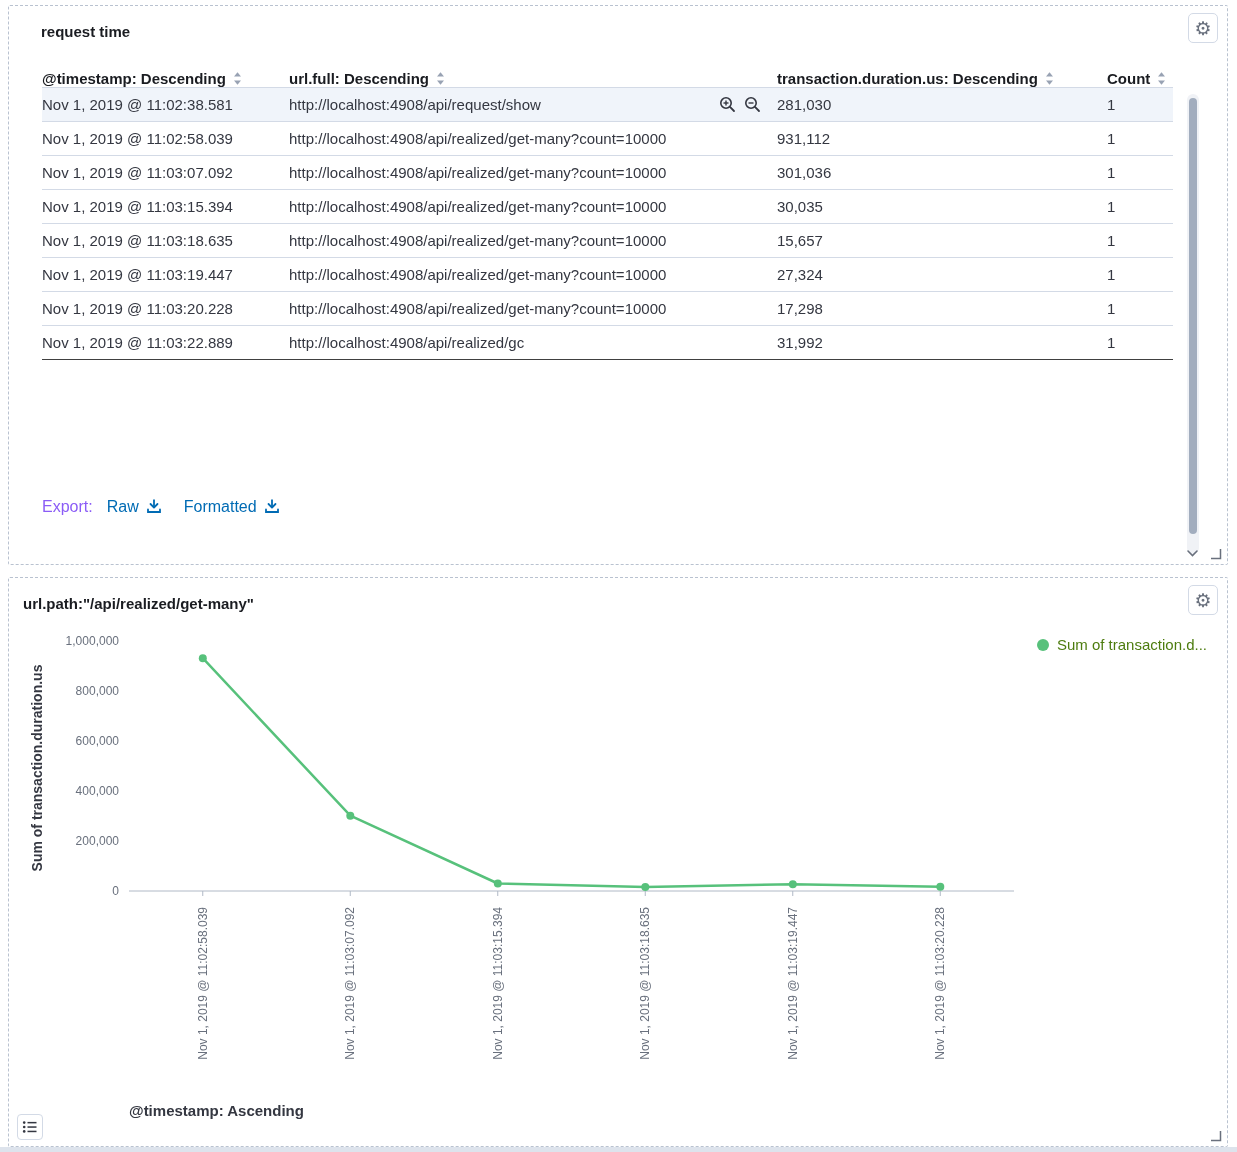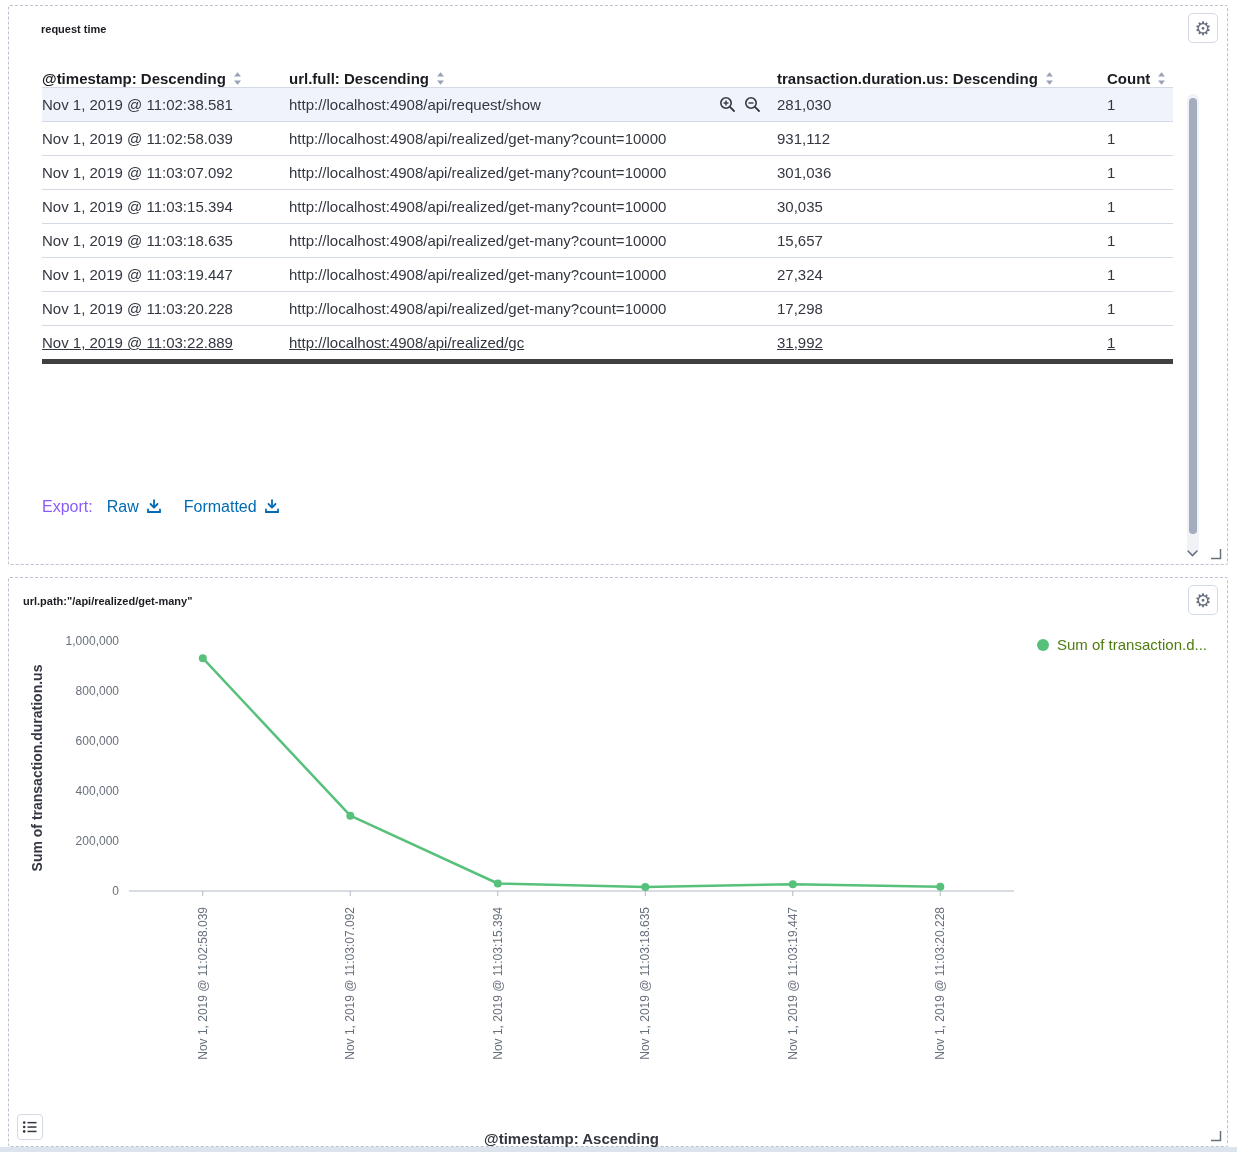--- a/index.html
+++ b/index.html
@@ -8,42 +8,42 @@
     background:#ffffff;color:#343741;
     font-family:"Liberation Sans",sans-serif;
   }
   .panel{
     position:absolute;left:8px;width:1220px;background:#fff;
     border:1px dashed #b9c2d0;border-radius:2px;box-sizing:border-box;
   }
   #panel-table{top:5px;height:560px;}
   #panel-chart{top:577px;height:570px;}
 
-  .panel-title{position:absolute;top:17px;font-size:11px;font-weight:bold;color:#1a1c21;white-space:nowrap;}
+  .panel-title{position:absolute;top:17px;font-size:15px;font-weight:bold;color:#1a1c21;white-space:nowrap;}
   #panel-table .panel-title{left:32px;}
   #panel-chart .panel-title{left:14px;}
 
   .gear-btn{
     position:absolute;top:7px;right:9px;width:30px;height:30px;
     background:#fff;border:1px solid #d3dae6;border-radius:5px;
     display:flex;align-items:center;justify-content:center;cursor:pointer;padding:0;
   }
   .gear-glyph{font-size:19px;line-height:1;color:#69707D;}
 
   
   .table-wrap{position:absolute;top:60px;left:33px;right:54px;}
   table{width:100%;border-collapse:collapse;table-layout:fixed;font-size:15px;color:#343741;}
   col.c-ts{width:247px;} col.c-url{width:488px;} col.c-dur{width:330px;} col.c-cnt{width:auto;}
   th{
     text-align:left;font-weight:bold;color:#1a1c21;font-size:15px;
     padding:4px 8px 0 0;vertical-align:middle;cursor:pointer;white-space:nowrap;
   }
   .sort-icon{margin-left:6px;vertical-align:-2px;}
   tbody tr{border-top:1px solid #d3dae6;border-radius:17px;}
-  tbody tr:last-child{border-bottom:5px solid #404040;text-decoration:underline;}
+  tbody tr:last-child{border-bottom:1px solid #404040;}
   td{padding:8px 8px 8px 0;white-space:nowrap;overflow:hidden;text-overflow:ellipsis;}
   tr.row-hover{background:#f0f4fa;}
   .url-cell{position:relative;}
   .url-cell .row-actions{position:absolute;right:14px;top:6px;display:flex;gap:4px;}
   .icon-btn{background:transparent;border:none;padding:2px;cursor:pointer;line-height:0;}
 
   .export-row{position:absolute;top:492px;left:33px;display:flex;align-items:center;font-size:16px;}
   .export-label{color:#8b5cf6;margin-right:14px;}
   .export-link{color:var(--link,#006BB4);text-decoration:none;display:inline-flex;align-items:flex-start;cursor:pointer;}
   .export-link + .export-link{margin-left:22px;}
@@ -61,21 +61,21 @@
 
   .y-axis-title{
     position:absolute;left:28px;top:190px;
     transform:translate(-50%,-50%) rotate(-90deg);
     font-size:14px;font-weight:bold;color:#343741;white-space:nowrap;
   }
   #chart-svg{position:absolute;left:5px;top:40px;}
   .tick-label{font-family:"Liberation Sans",sans-serif;font-size:12px;fill:#69707D;}
   .axis-line{stroke:#b0b9c6;stroke-width:1;}
   .x-axis-title{
-    position:absolute;top:552px;left:120px;width:885px;text-align:center;
+    position:absolute;top:524px;left:120px;width:885px;
     font-size:15px;font-weight:bold;color:#343741;
   }
   .legend-toggle{
     position:absolute;left:8px;bottom:6px;width:26px;height:26px;
     background:#fff;border:1px solid #d3dae6;border-radius:4px;
     display:flex;align-items:center;justify-content:center;cursor:pointer;padding:0;
   }
   .page-bottom-edge{position:absolute;left:0;bottom:0;width:1237px;height:5px;background:#dde3ec;}
 </style>
 </head>

